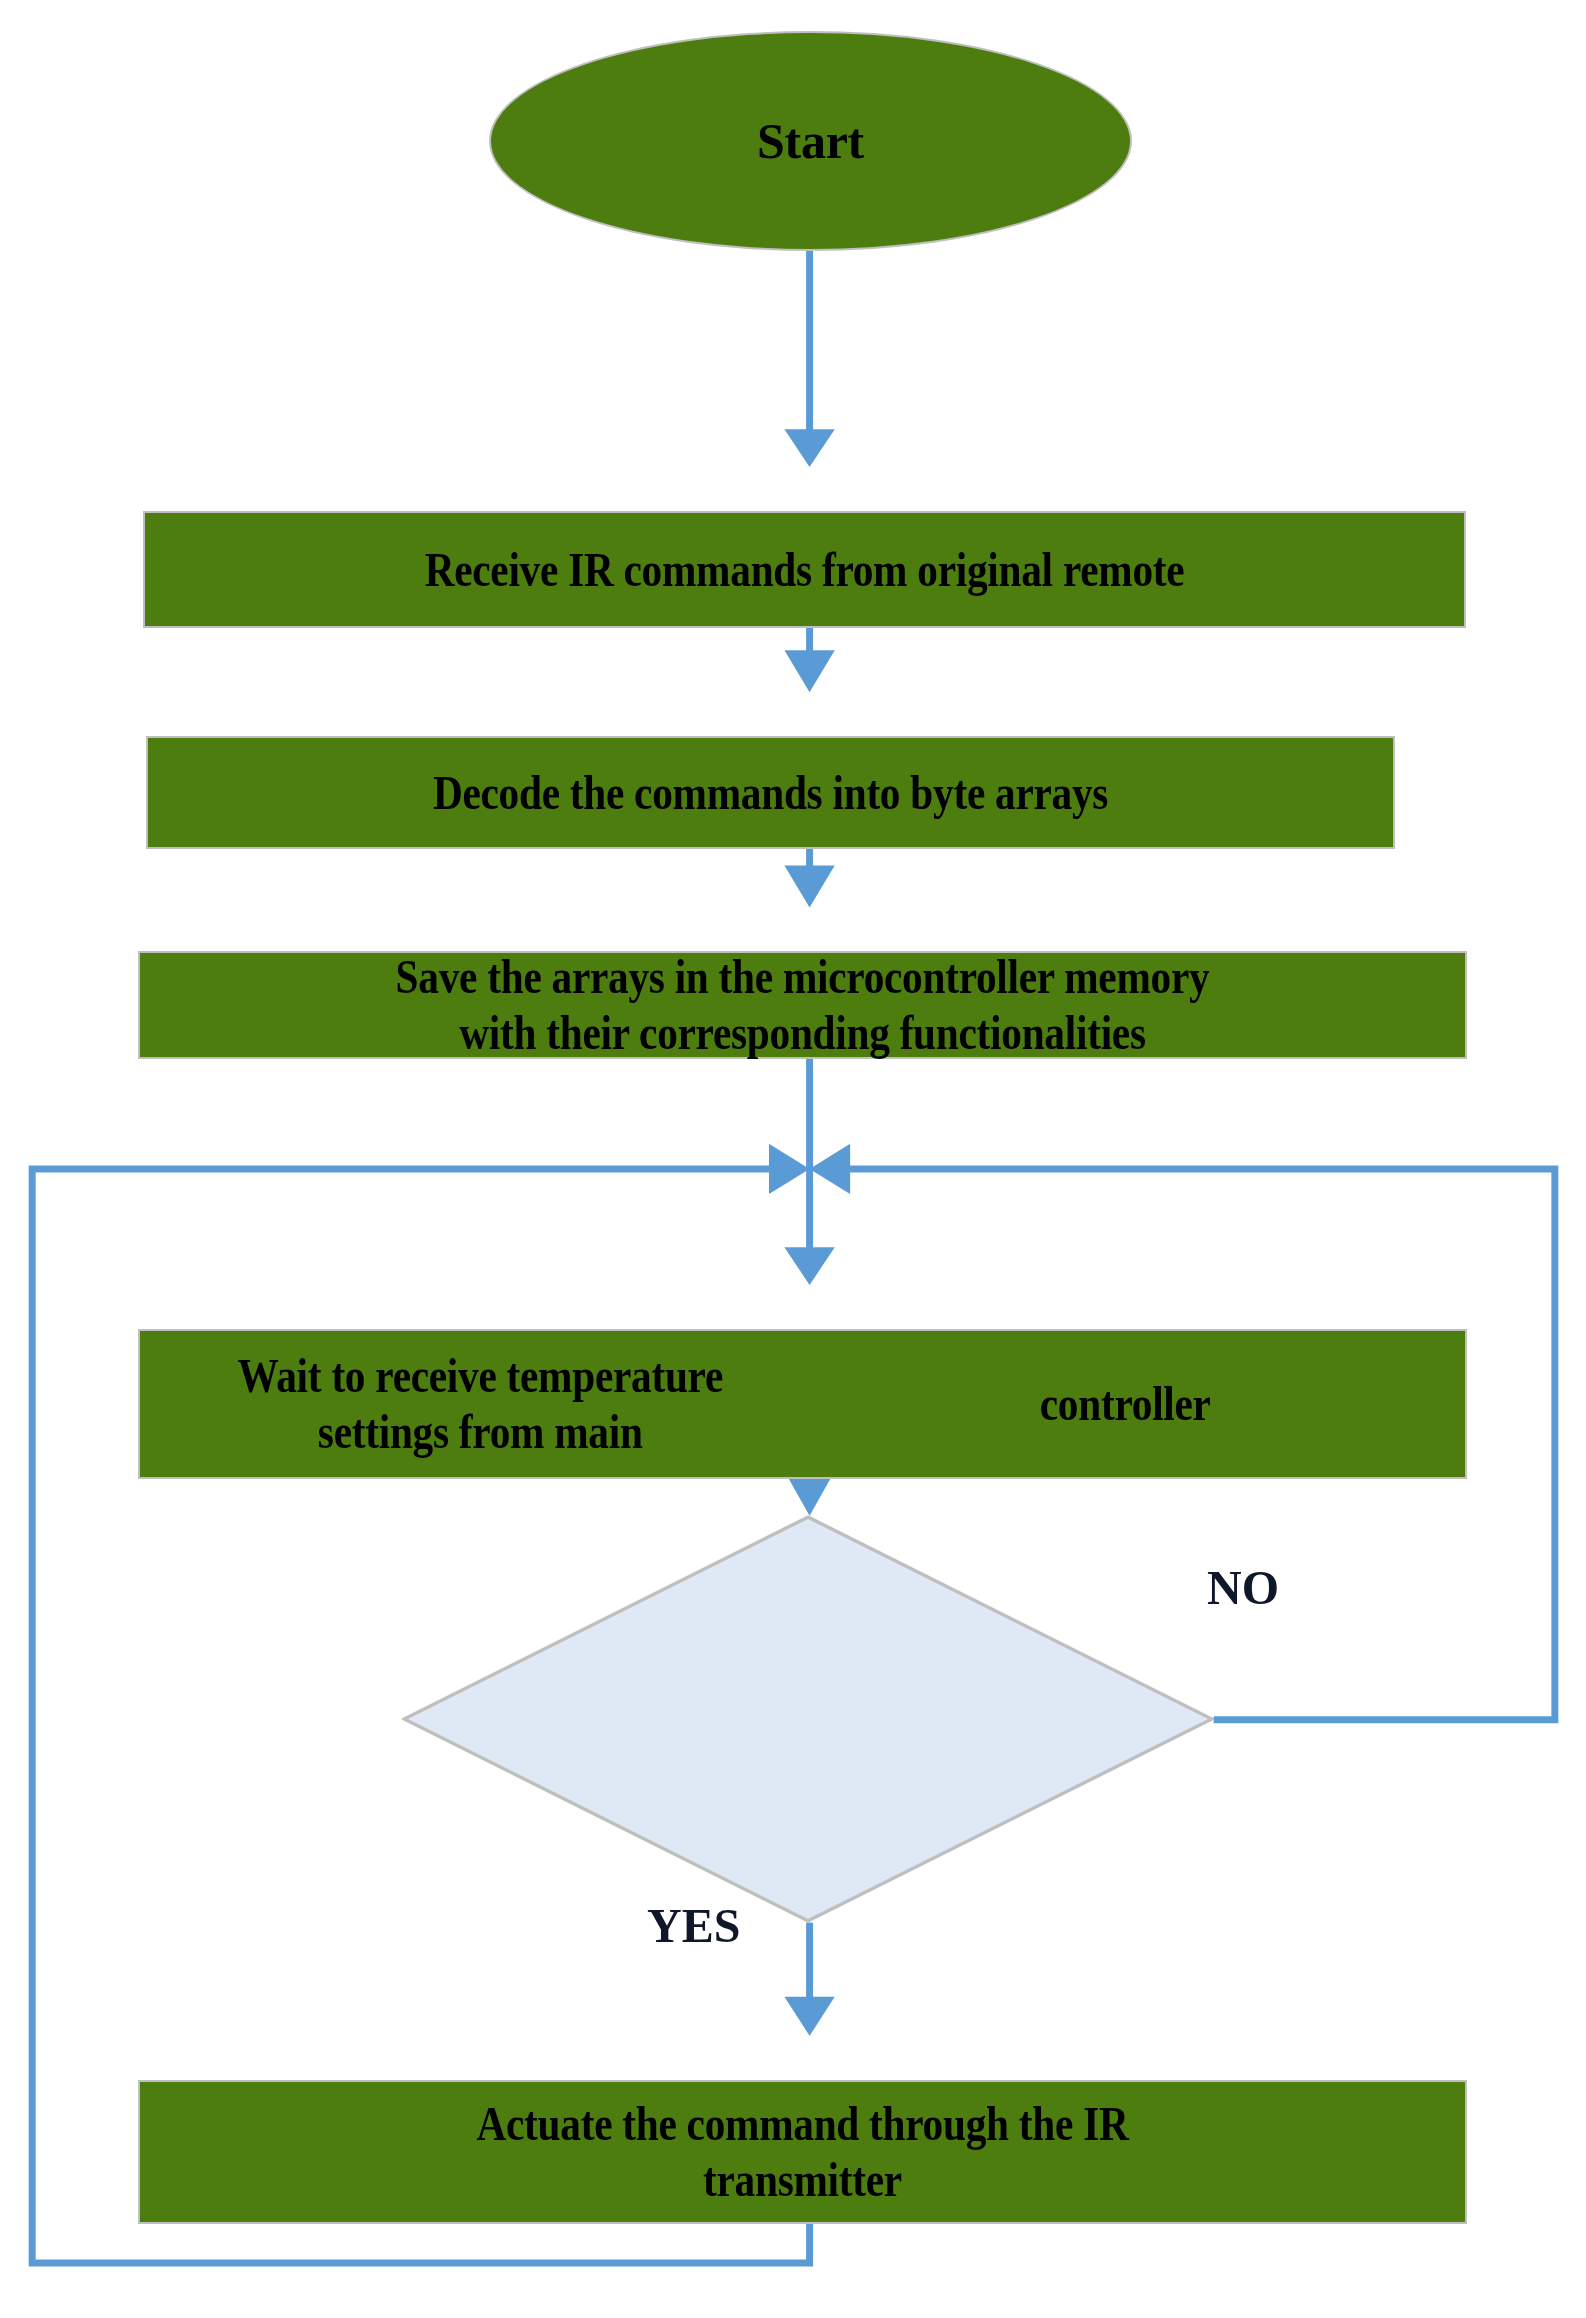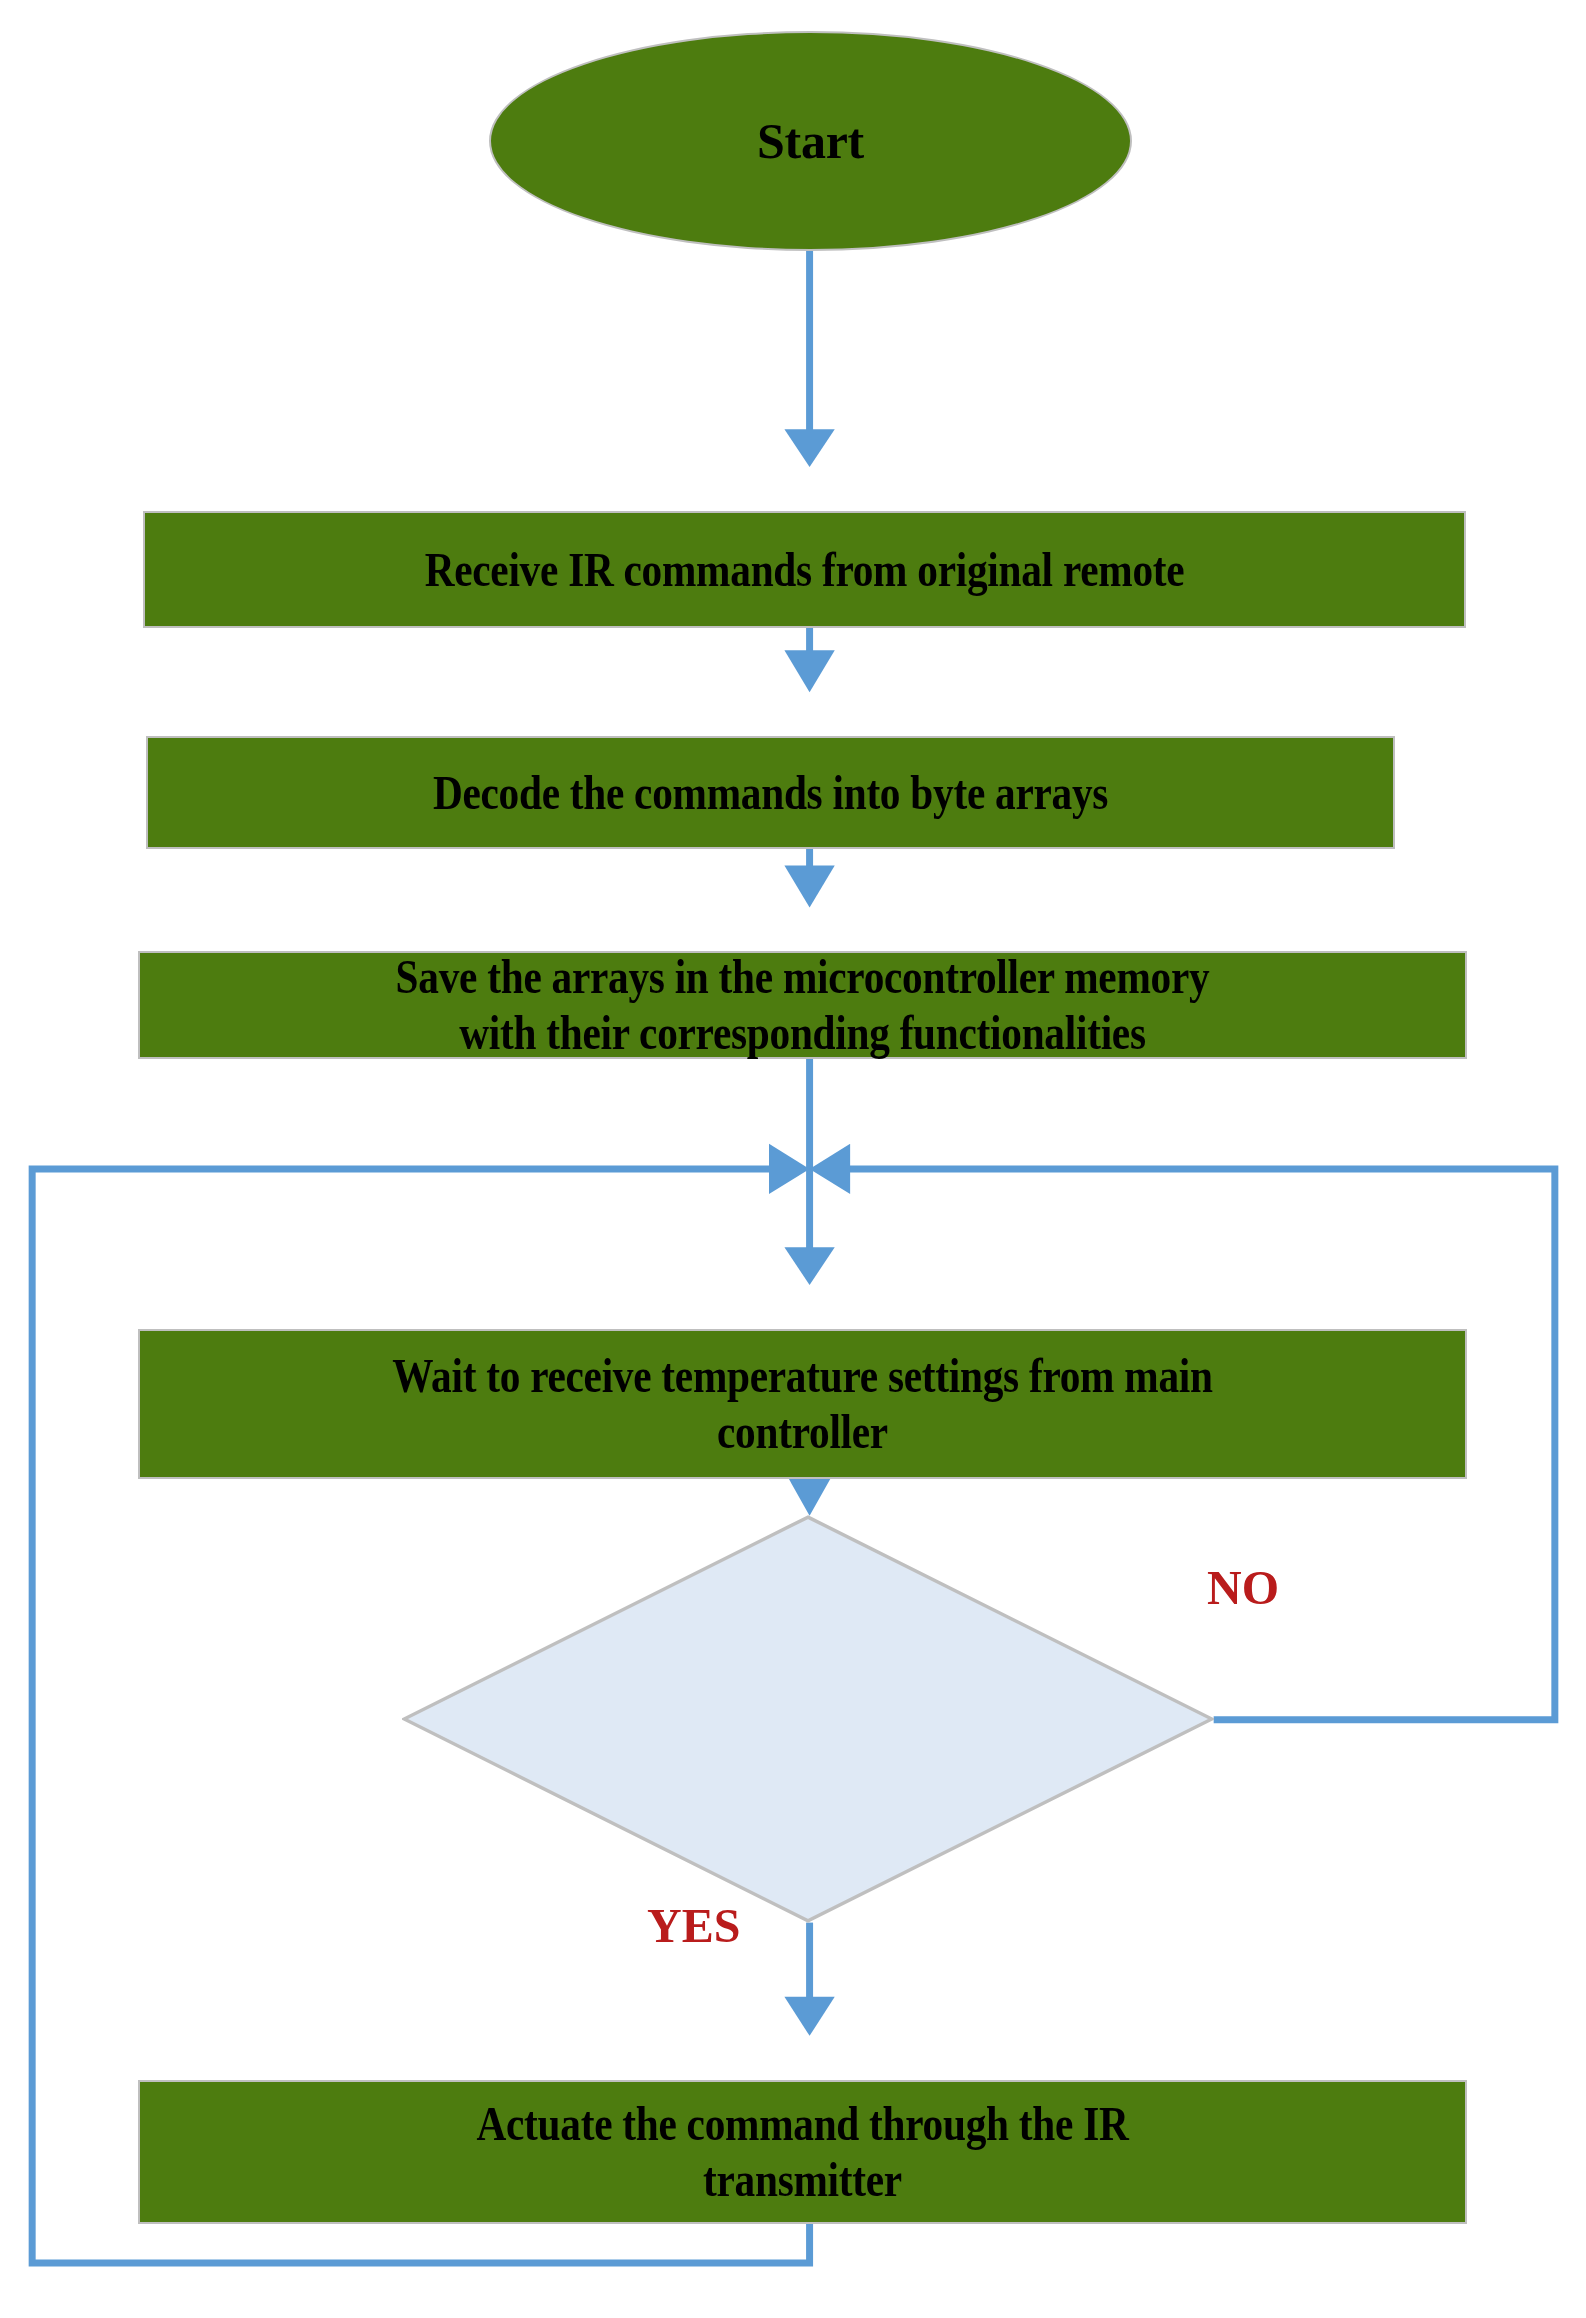--- a/index.html
+++ b/index.html
@@ -79,21 +79,21 @@
     width: 1587px;
     height: 2319px;
     pointer-events: none;
   }
 
   
   .branch-label {
     position: absolute;
     font-size: 48px;
     font-weight: bold;
-    color: #b91c1c;
+    color: #0f172a;
     white-space: nowrap;
     font-family: "Liberation Serif", "DejaVu Serif", serif;
   }
 </style>
 </head>
 <body>
 
 <div id="canvas">
 
   <svg class="edge-layer" viewBox="0 0 2270 3317" width="1587" height="2319">
@@ -159,21 +159,21 @@
 
   <div class="node process" style="left:146px; top:692px; width:1249px; height:113px;">
     <span class="txt">Decode the commands into byte arrays</span>
   </div>
 
   <div class="node process" style="left:138px; top:907px; width:1329px; height:108px; flex-direction:column;">
     <span class="txt">Save the arrays in the microcontroller memory</span>
     <span class="txt">with their corresponding functionalities</span>
   </div>
 
-  <div class="node process" style="left:138px; top:1285px; width:1329px; height:150px; flex-direction:column;">
+  <div class="node process" style="left:138px; top:1285px; width:1329px; height:150px; flex-direction:row;">
     <span class="txt">Wait to receive temperature settings from main</span>
     <span class="txt">controller</span>
   </div>
 
   <div class="decision-wrap" style="left:402px; top:1515px; width:812px; height:408px;">
     <svg width="812" height="408" viewBox="0 0 1162 584">
       <polygon points="581,3 1159,292 581,581 3,292" fill="#dfe9f5" stroke="#bfbfbf" stroke-width="5"></polygon>
     </svg>
   </div>
 

